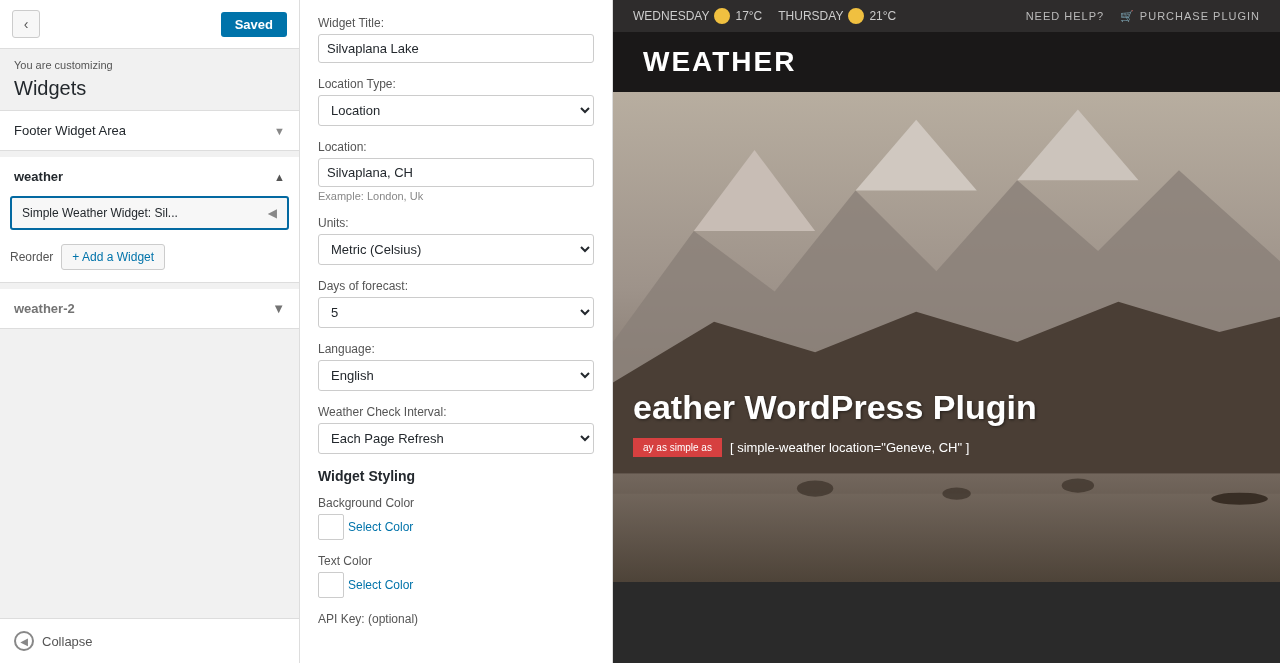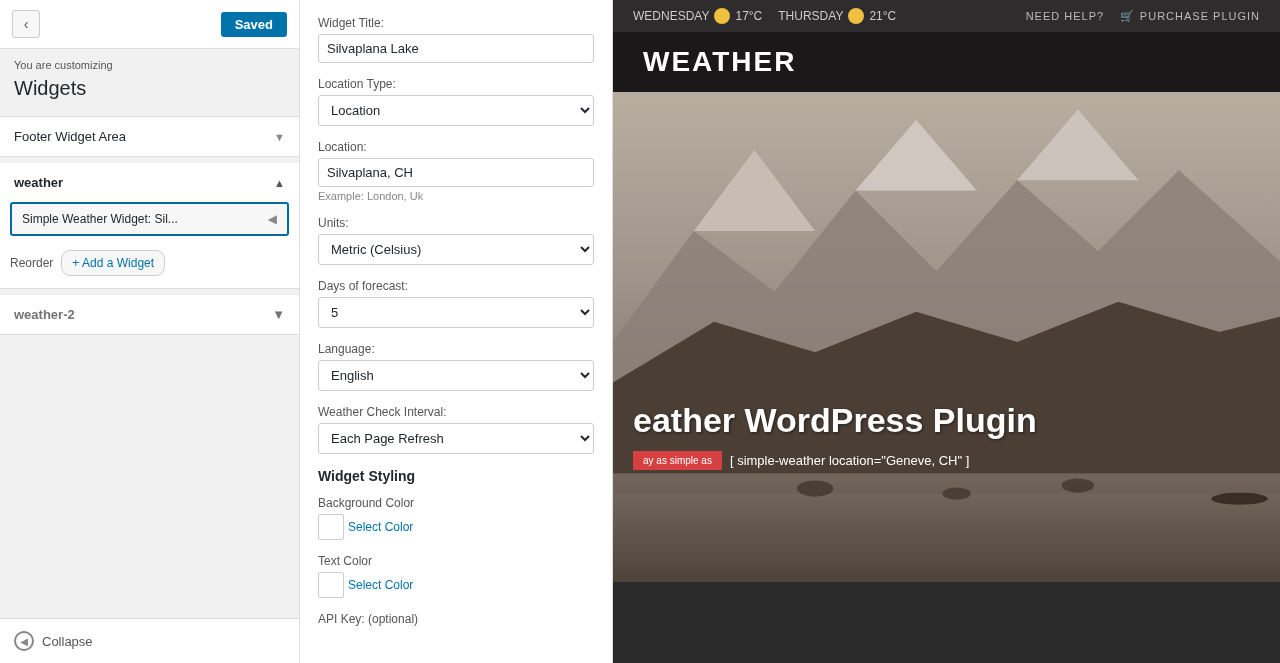--- a/index.html
+++ b/index.html
@@ -48,21 +48,21 @@
       font-weight: 600;
     }
 
     .customizing-text {
       padding: 10px 14px 4px;
       font-size: 11px;
       color: #555;
     }
 
     .widgets-title {
-      padding: 2px 14px 16px;
+      padding: 2px 14px 10px;
       font-size: 20px;
       color: #23282d;
       font-weight: 400;
     }
 
     .footer-widget-area {
       background: #fff;
       border-top: 1px solid #ddd;
       border-bottom: 1px solid #ddd;
       padding: 12px 14px;
@@ -120,21 +120,21 @@
 
     .reorder-label {
       font-size: 12px;
       color: #555;
       cursor: pointer;
     }
 
     .add-widget-btn {
       background: #f7f7f7;
       border: 1px solid #ccc;
-      border-radius: 9px;
+      border-radius: 3px;
       padding: 5px 10px;
       font-size: 12px;
       color: #0073aa;
       cursor: pointer;
       display: flex; align-items: center; gap: 4px;
     }
 
     .weather2-section {
       background: #fff;
       border-bottom: 1px solid #ddd;
@@ -346,21 +346,21 @@
 
     
     .mountain-svg {
       position: absolute;
       top: 0; left: 0;
       width: 100%; height: 100%;
     }
 
     .hero-content {
       position: absolute;
-      bottom: 112px;
+      bottom: 125px;
       left: 20px;
       right: 20px;
     }
 
     .hero-title {
       font-size: 34px;
       font-weight: 700;
       color: #fff;
       line-height: 1.2;
       text-shadow: 1px 1px 3px rgba(0,0,0,0.5);

